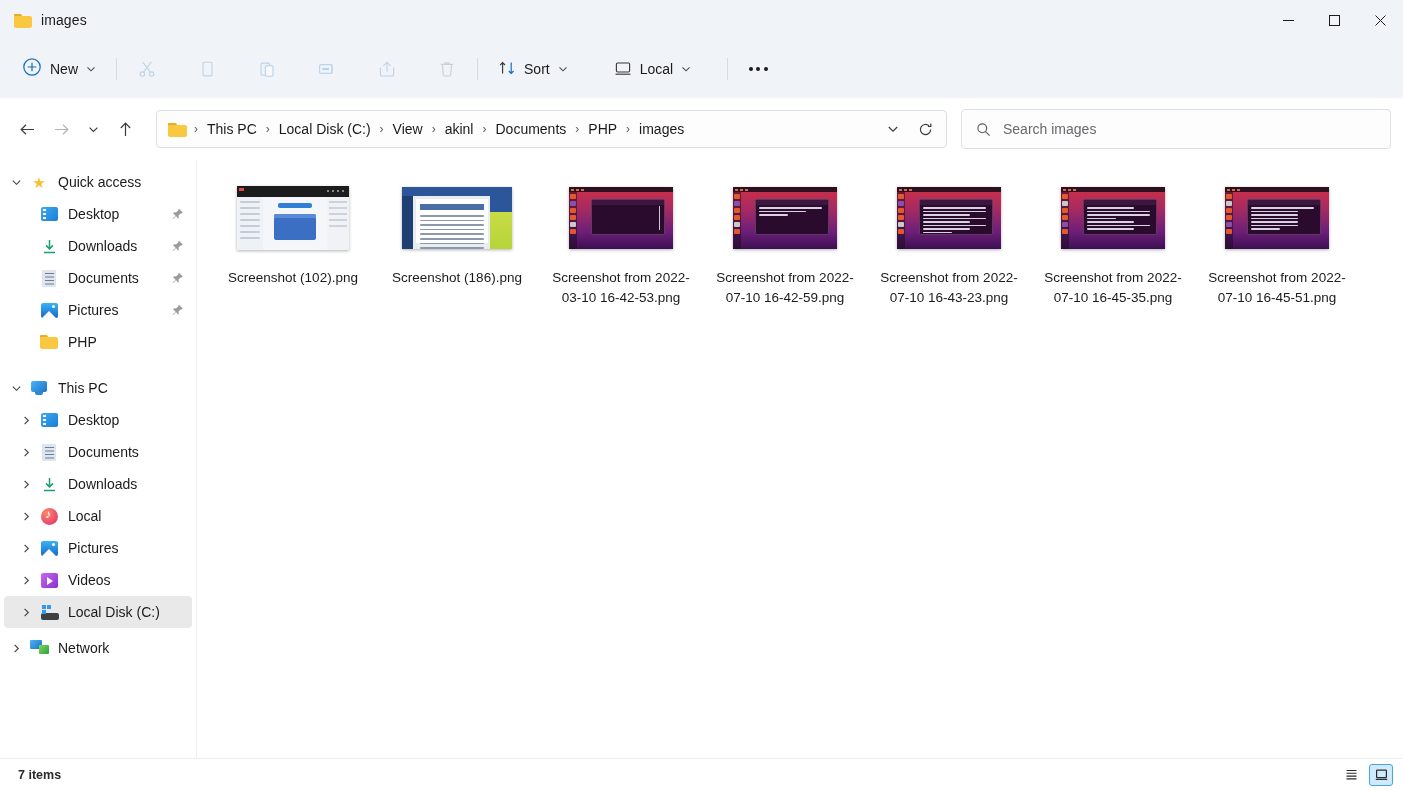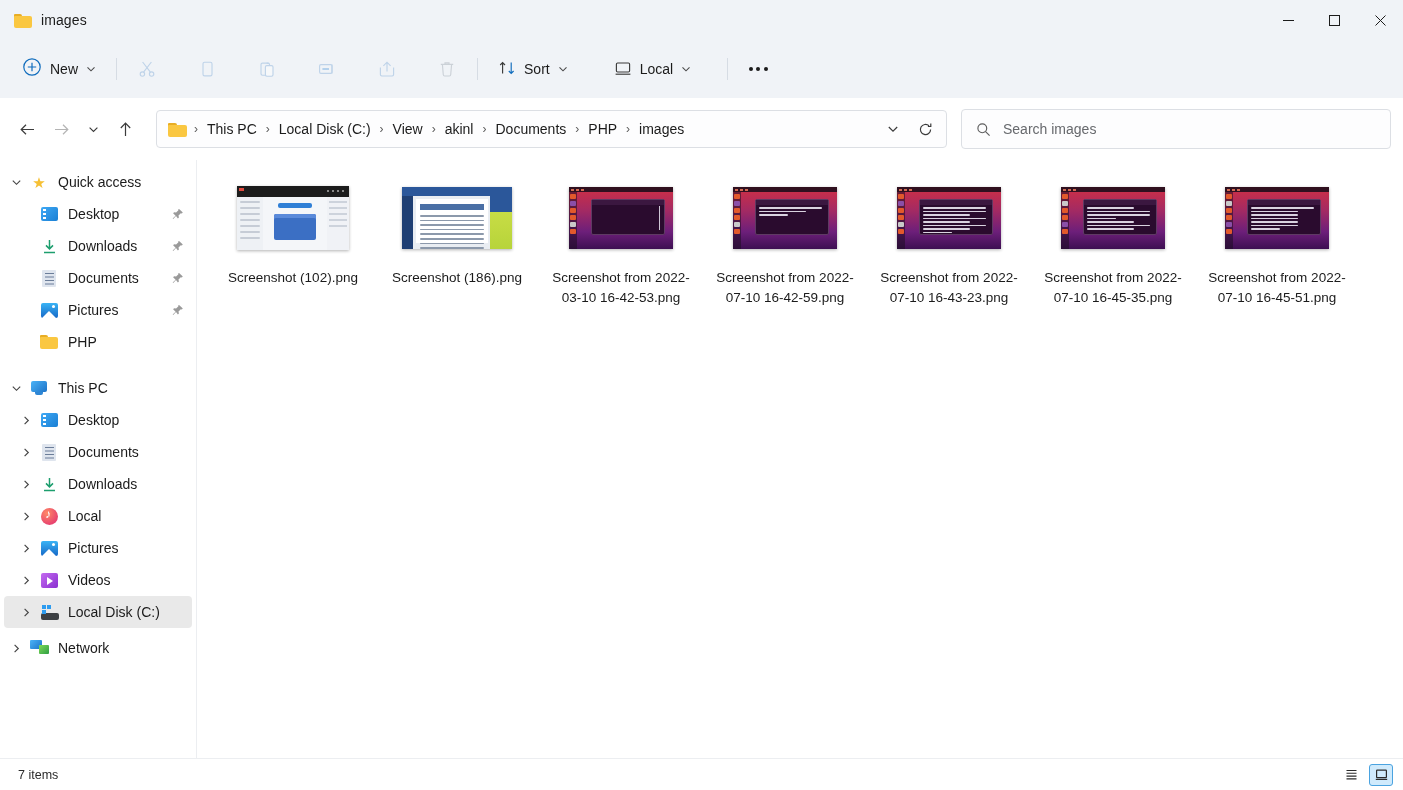--- a/index.html
+++ b/index.html
@@ -401,21 +401,21 @@
   }
 
   
   .statusbar {
     height: 32px; flex: 0 0 32px;
     border-top: 1px solid #eceef1;
     display: flex; align-items: center;
     padding: 0 10px 0 18px;
     background: #ffffff;
   }
-  .status-text { font-size: 12.5px; color: #2b2b2b; }
+  .status-text { font-size: 12.5px; color: #2b2b2b; font-weight: bold; }
   .view-toggles { margin-left: auto; display: flex; gap: 6px; }
   .vt {
     width: 24px; height: 22px; border-radius: 3px;
     display: flex; align-items: center; justify-content: center;
     color: #2b2b2b;
   }
   .vt.active {
     background: #cfeafc; border: 1px solid #4aa3e0;
   }
 </style>

